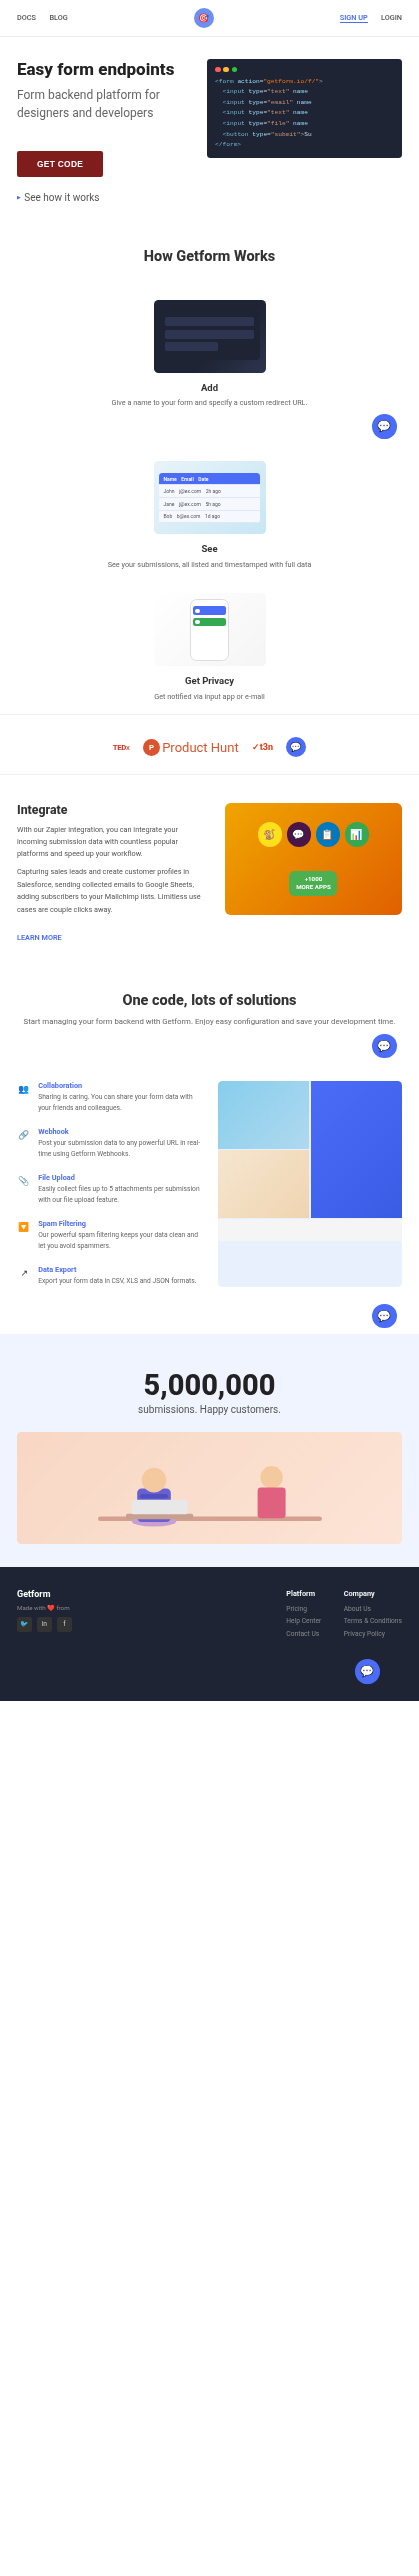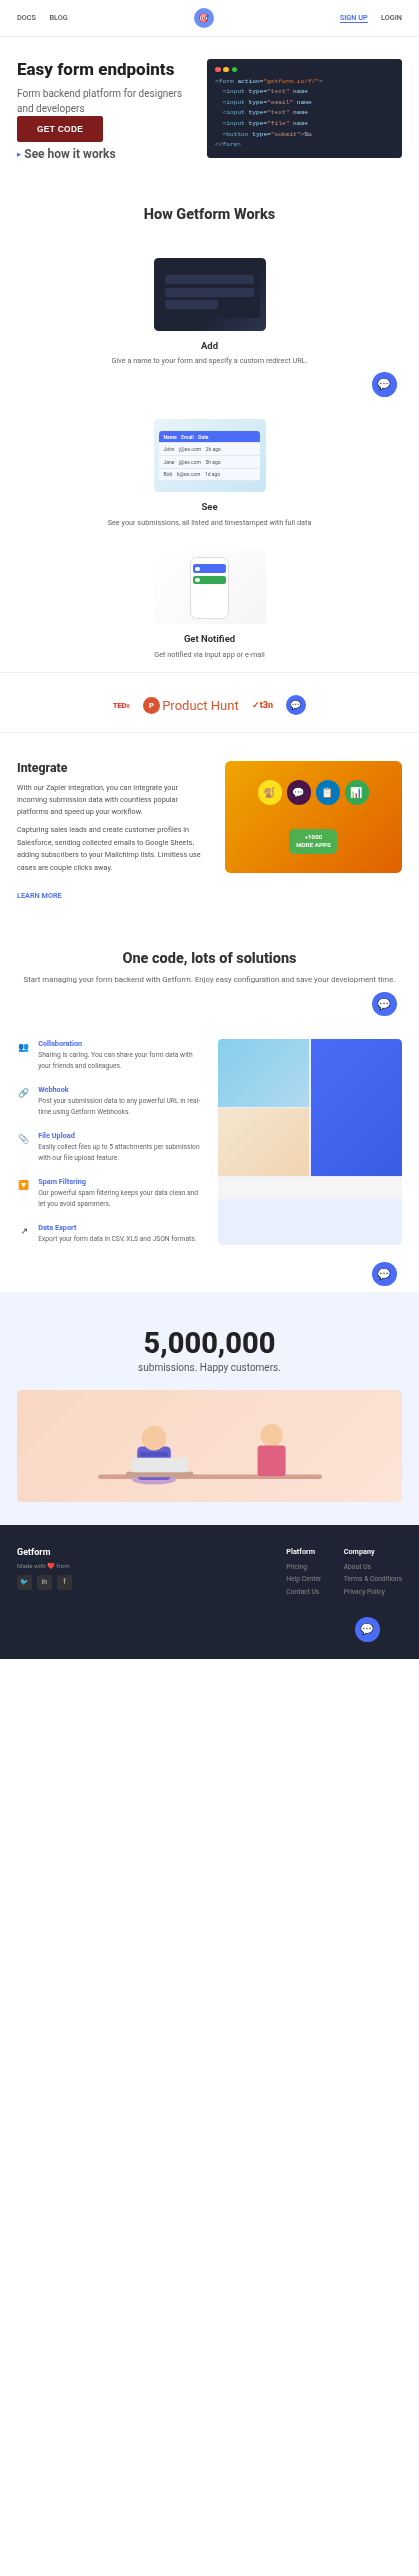--- a/index.html
+++ b/index.html
@@ -10,23 +10,23 @@
     .nav-links { display: flex; gap: 13.4px; align-items: center; }
     .nav-link { text-decoration: none; color: #555; font-size: 7.3px; font-weight: 500; }
     .nav-logo { width: 20px; height: 20px; background: #6c8ff5; border-radius: 50%; display: flex; align-items: center; justify-content: center; color: #fff; font-size: 9px; }
     .nav-signup { color: #4a6cf7; border-bottom: 1.1px solid #4a6cf7; font-weight: 600; }
     .nav-login { color: #555; }
 
     
     .hero { display: flex; padding: 22.4px 17px 17px; gap: 11.2px; align-items: flex-start; }
     .hero-left { flex: 1; }
     .hero-title { font-size: 17px; font-weight: 800; color: #222; line-height: 1.2; margin-bottom: 6.7px; }
-    .hero-subtitle { font-size: 10px; color: #666; margin-bottom: 0; line-height: 1.5; }
+    .hero-subtitle { font-size: 12px; color: #666; margin-bottom: 29px; line-height: 1.5; }
     .btn-get-code { background: #7f1d1d; color: #fff; border: none; padding: 7.8px 20px; border-radius: 2.2px; font-size: 8.4px; font-weight: 700; cursor: pointer; letter-spacing: 0.3px; }
-    .see-how { margin-top: 5px; font-size: 12px; color: #555; display: flex; align-items: center; gap: 3.4px; cursor: pointer; font-weight: bold; }
+    .see-how { margin-top: 15px; font-size: 10px; color: #555; display: flex; align-items: center; gap: 3.4px; cursor: pointer; }
     .see-how::before { content: '▶'; font-size: 5px; color: #4a6cf7; }
 
     
     .hero-right { flex: 1; background: #1e2433; border-radius: 3.4px; padding: 7.8px; font-size: 6.2px; line-height: 1.7; }
     .dots { display: flex; gap: 2.8px; margin-bottom: 4.5px; }
     .dot { width: 5.6px; height: 5.6px; border-radius: 50%; }
     .dot-red { background: #ff5f57; }
     .dot-yellow { background: #febc2e; }
     .dot-green { background: #28c840; }
     .code-text { color: #ccc; font-family: 'Courier New', monospace; font-size: 6.2px; }
@@ -223,21 +223,21 @@
       <div class="phone-outline">
         <div class="phone-notif">
           <div class="phone-notif-dot"></div>
         </div>
         <div class="phone-notif" style="background:#34a853; margin-top:2.2px;">
           <div class="phone-notif-dot"></div>
         </div>
       </div>
     </div>
   </div>
-  <h3 class="feature-title">Get Notified</h3>
+  <h3 class="feature-title">Get Privacy</h3>
   <p class="feature-desc">Get notified via input app or e-mail</p>
 </div>
 
 <hr class="section-divider">
 
 <div class="press-row">
   <div class="press-item">
     <span class="tedx">TED<span>x</span></span>
   </div>
   <div class="press-item" style="display:flex; align-items:center;">

